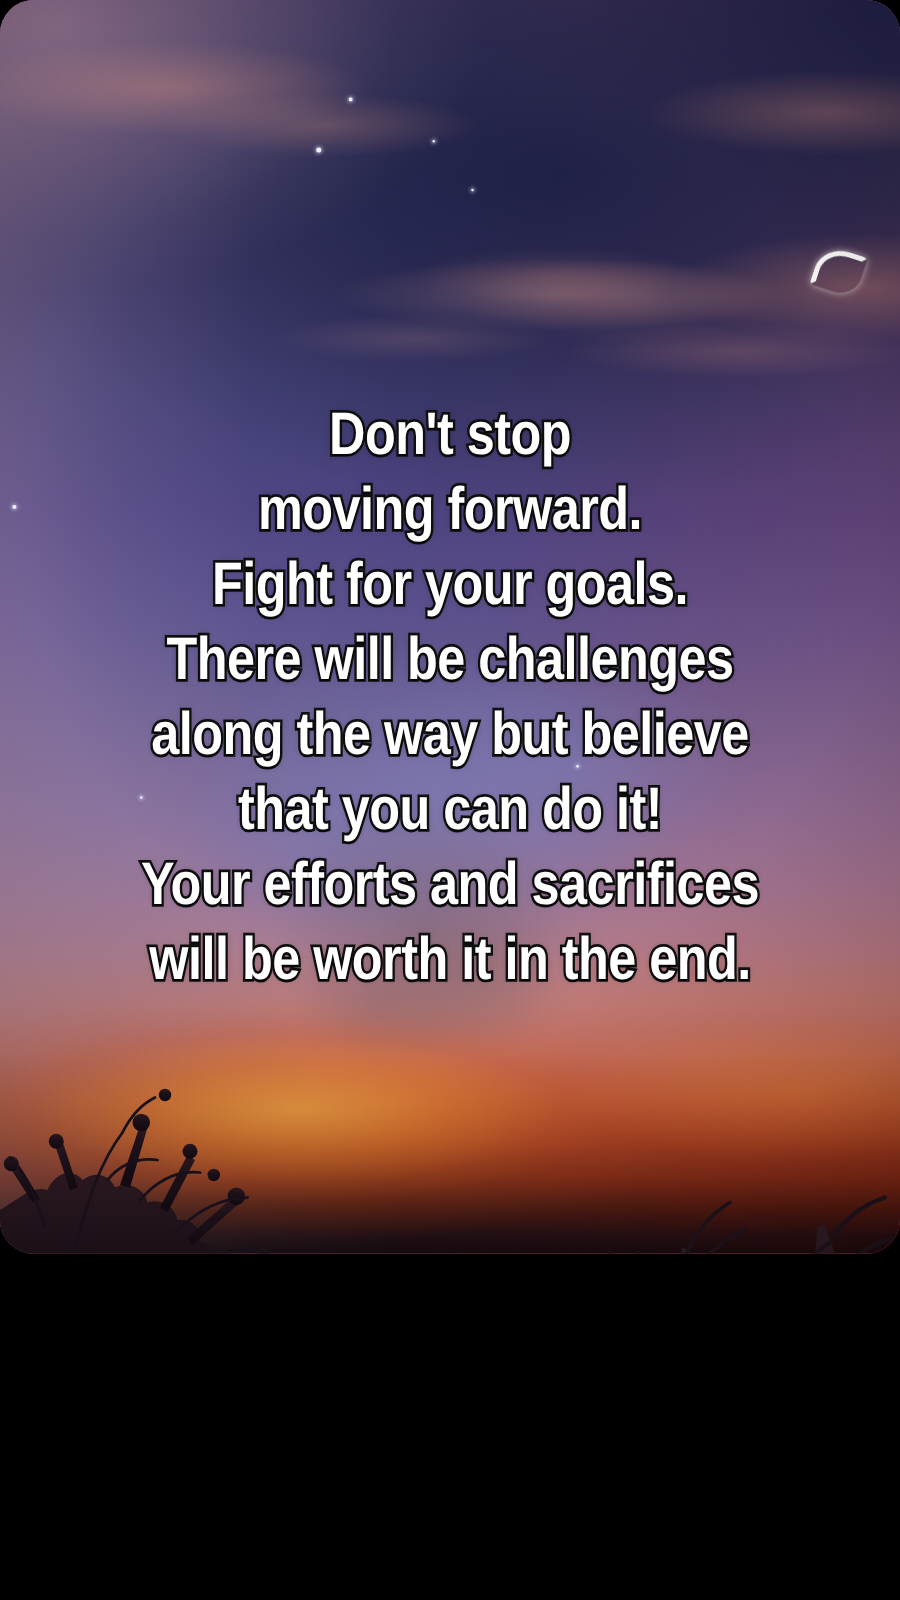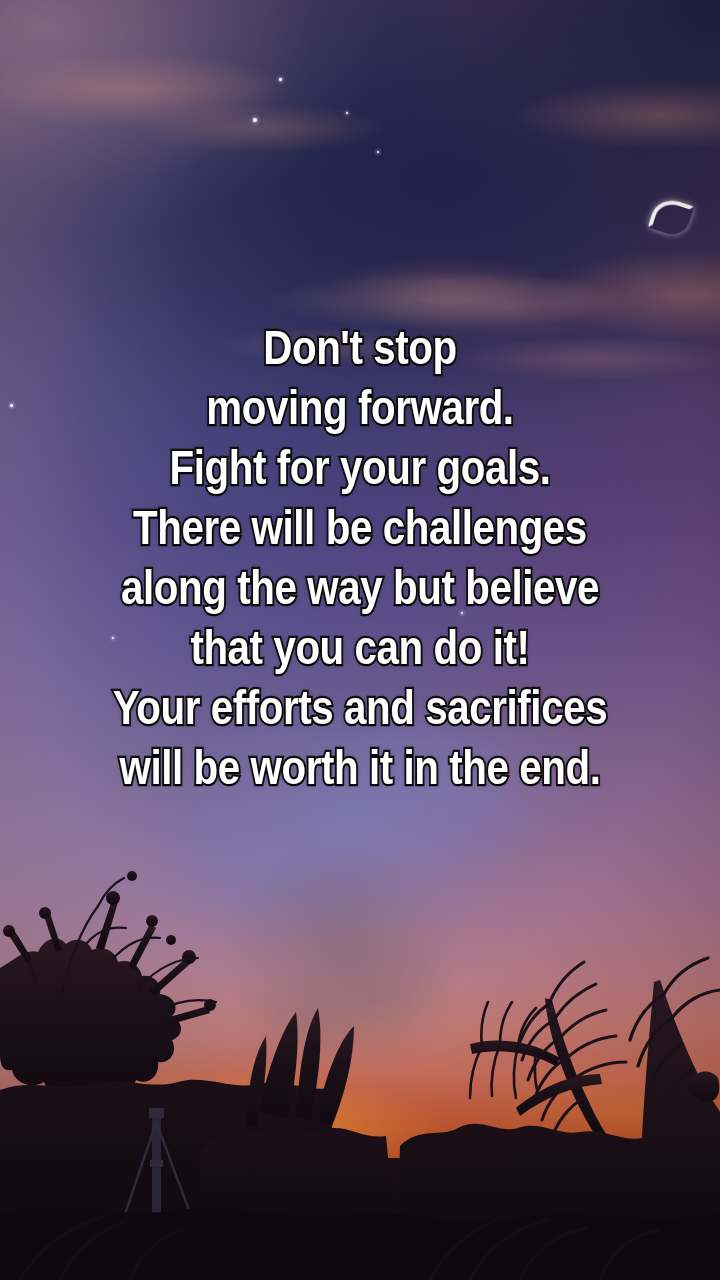--- a/index.html
+++ b/index.html
@@ -8,23 +8,24 @@
     padding: 0;
     background: #000;
   }
   body {
     font-family: "Liberation Sans", sans-serif;
   }
 
   #poster {
     position: relative;
     width: 720px;
-    height: 1280px;
+    height: 1003px;
     overflow: hidden;
     background: #ec4899;
+    border-radius: 27px;
   }
 
   
   .sky-layer {
     position: absolute;
     left: 0; top: 0;
     width: 100%; height: 100%;
     pointer-events: none;
   }
 

